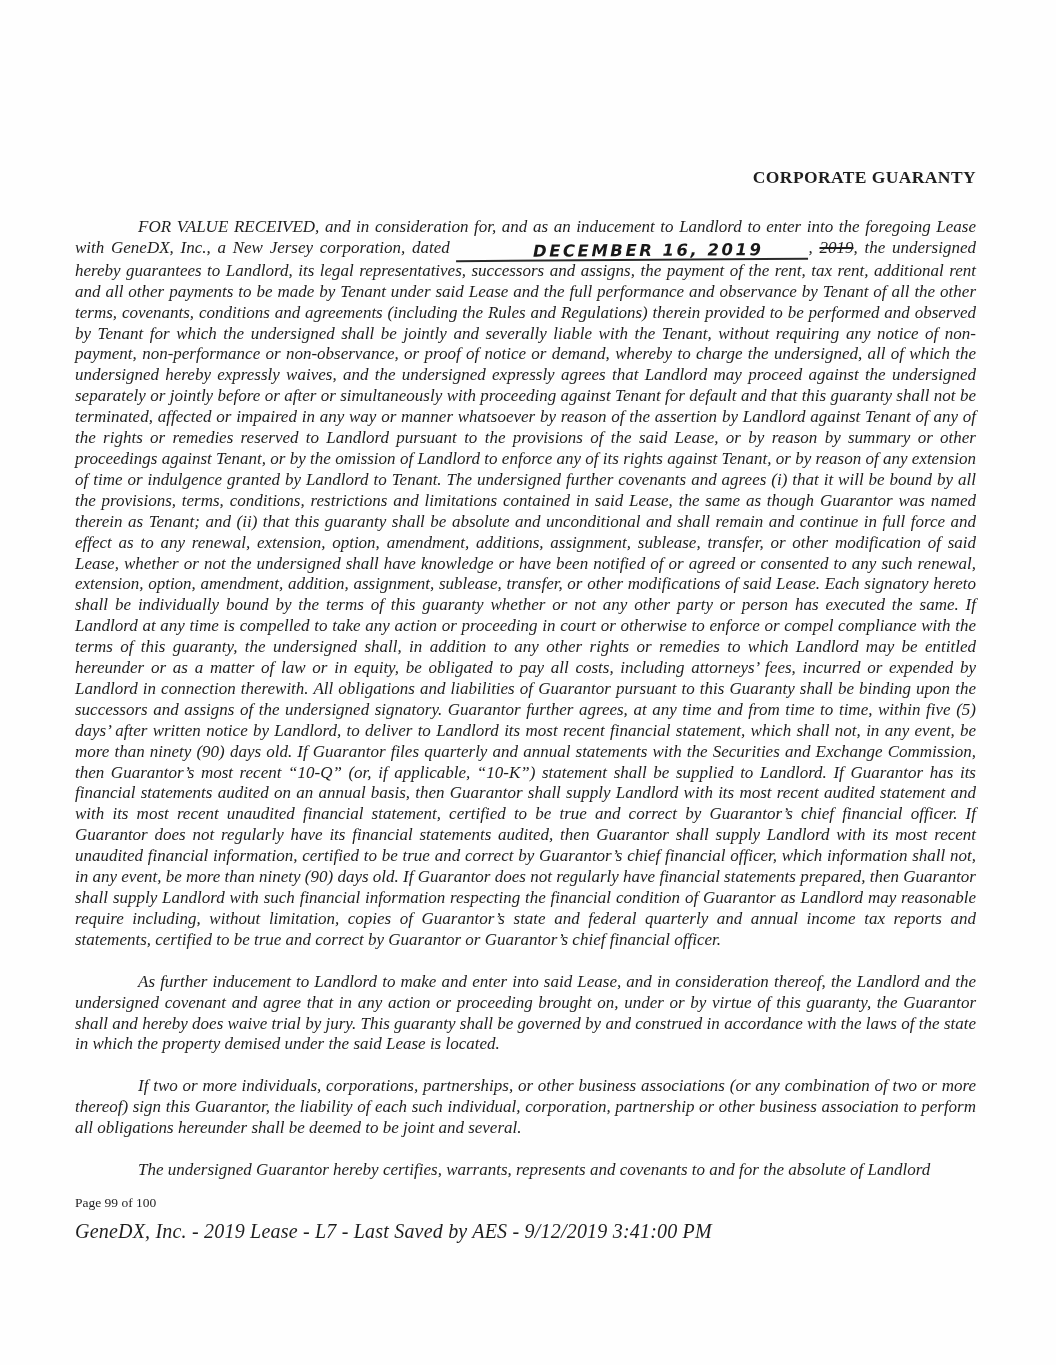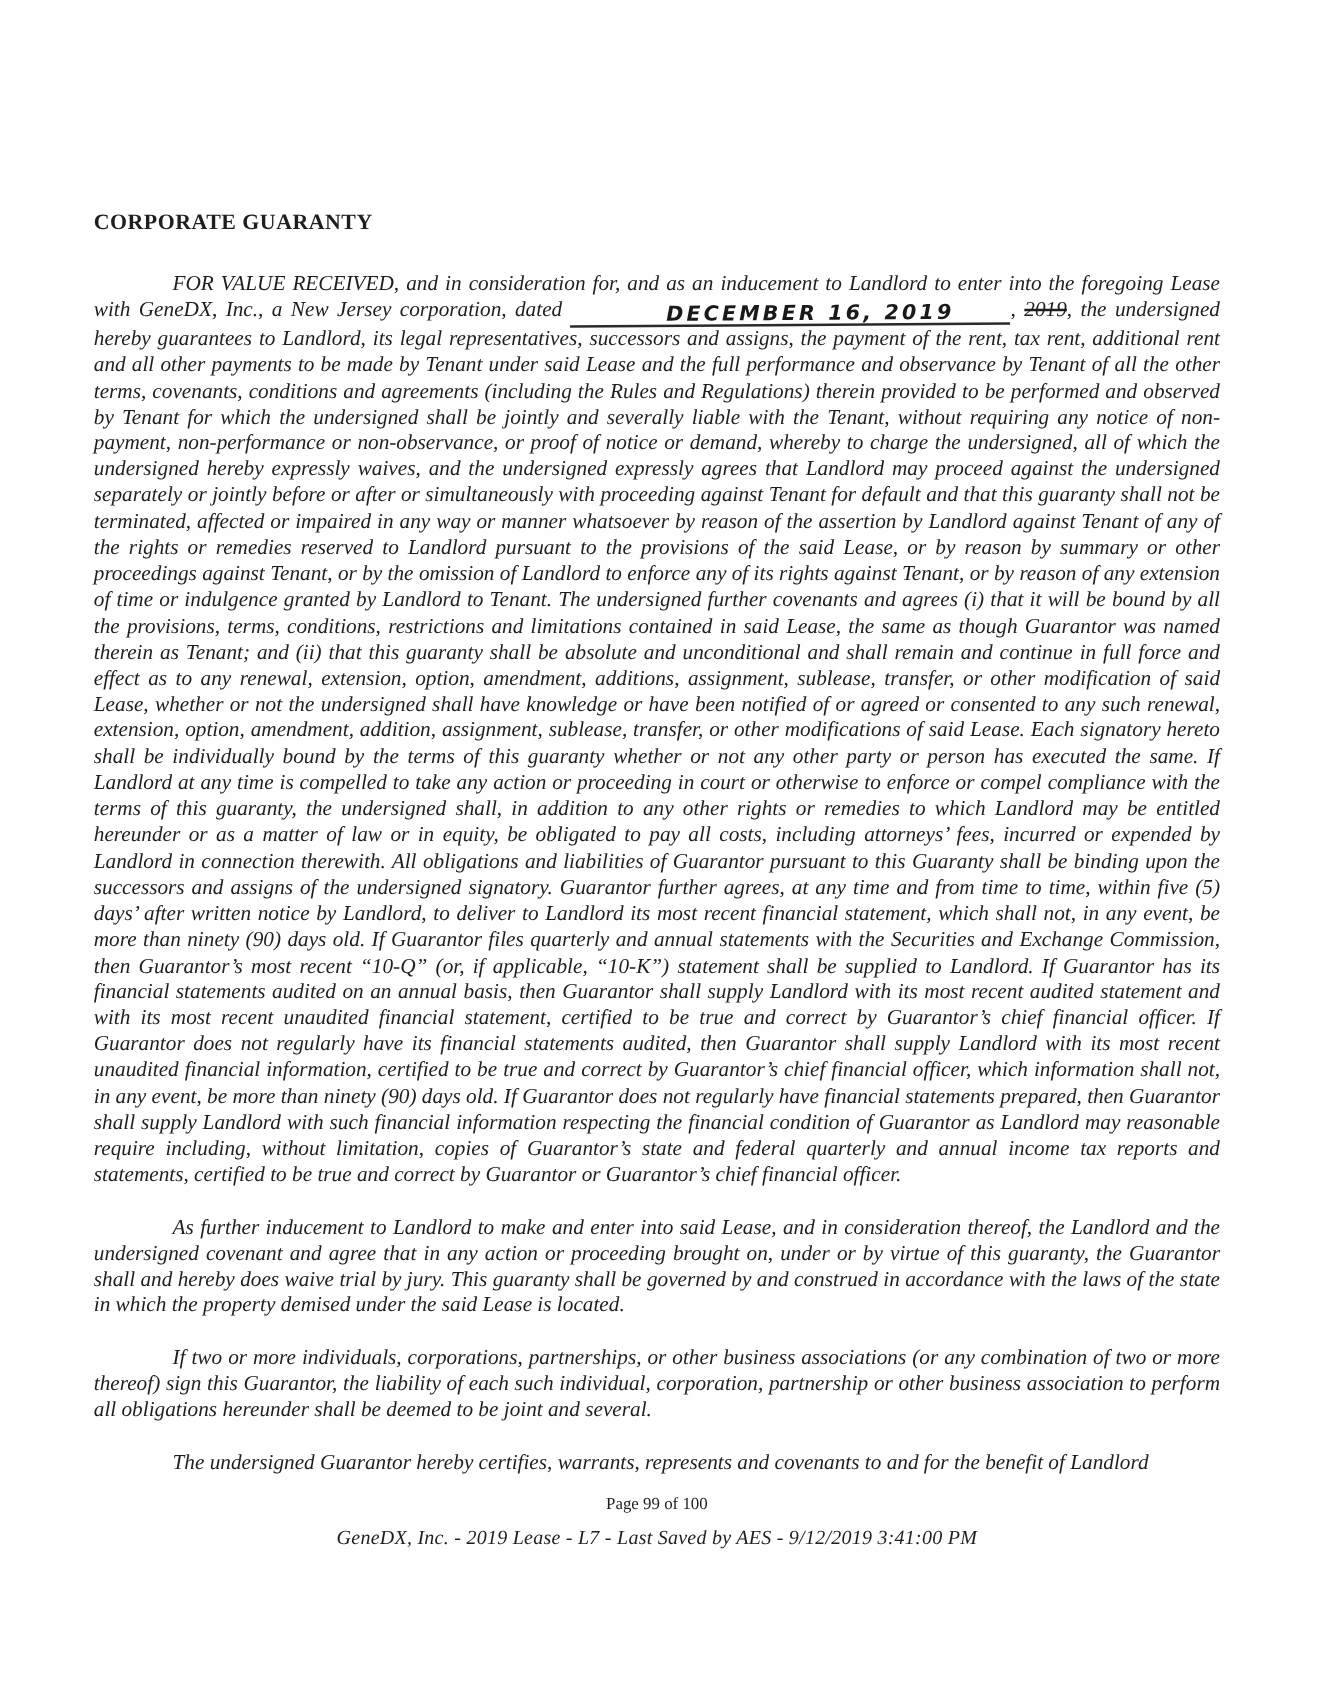--- a/index.html
+++ b/index.html
@@ -14,21 +14,21 @@
     box-sizing: border-box;
     background: #fefefe;
     color: #1e1e1e;
     font-family: "Liberation Serif", "DejaVu Serif", serif;
     font-size: 17px;
     line-height: 20.9px;
     padding: 167px 80px 0 75px;
     overflow: hidden;
   }
   .doc-title {
-    text-align: left;
+    text-align: right;
     font-weight: bold;
     font-size: 17.5px;
     letter-spacing: 0.4px;
     margin: 0 0 29px 0;
   }
   p.doc-para {
     margin: 0 0 21px 0;
     text-align: justify;
     text-indent: 63px;
     font-style: italic;
@@ -52,44 +52,42 @@
     white-space: nowrap;
     overflow: visible;
     transform: rotate(-0.4deg);
     color: #191919;
   }
   .struck {
     text-decoration: line-through;
     text-decoration-thickness: 1.5px;
   }
   .footer-page {
-    text-align: center;
     font-size: 13.5px;
     margin-top: 12px;
   }
   .footer-fileinfo {
     font-style: italic;
-    font-size: 16px;
+    font-size: 20px;
     margin-top: 7px;
     letter-spacing: 0.2px;
-    text-align: center;
   }
 </style>
 </head>
 <body>
 
 <div class="page">
 
   <h1 class="doc-title">CORPORATE GUARANTY</h1>
 
   <p class="doc-para"><span>FOR VALUE RECEIVED, and in consideration for, and as an inducement to Landlord to enter into the foregoing Lease with GeneDX, Inc., a New Jersey corporation, dated </span><span class="date-blank">DECEMBER 16, 2019</span><span>, </span><span class="struck">2019</span><span>, the undersigned hereby guarantees to Landlord, its legal representatives, successors and assigns, the payment of the rent, tax rent, additional rent and all other payments to be made by Tenant under said Lease and the full performance and observance by Tenant of all the other terms, covenants, conditions and agreements (including the Rules and Regulations) therein provided to be performed and observed by Tenant for which the undersigned shall be jointly and severally liable with the Tenant, without requiring any notice of non-payment, non-performance or non-observance, or proof of notice or demand, whereby to charge the undersigned, all of which the undersigned hereby expressly waives, and the undersigned expressly agrees that Landlord may proceed against the undersigned separately or jointly before or after or simultaneously with proceeding against Tenant for default and that this guaranty shall not be terminated, affected or impaired in any way or manner whatsoever by reason of the assertion by Landlord against Tenant of any of the rights or remedies reserved to Landlord pursuant to the provisions of the said Lease, or by reason by summary or other proceedings against Tenant, or by the omission of Landlord to enforce any of its rights against Tenant, or by reason of any extension of time or indulgence granted by Landlord to Tenant.  The undersigned further covenants and agrees (i) that it will be bound by all the provisions, terms, conditions, restrictions and limitations contained in said Lease, the same as though Guarantor was named therein as Tenant; and (ii) that this guaranty shall be absolute and unconditional and shall remain and continue in full force and effect as to any renewal, extension, option, amendment, additions, assignment, sublease, transfer, or other modification of said Lease, whether or not the undersigned shall have knowledge or have been notified of or agreed or consented to any such renewal, extension, option, amendment, addition, assignment, sublease, transfer, or other modifications of said Lease.  Each signatory hereto shall be individually bound by the terms of this guaranty whether or not any other party or person has executed the same.  If Landlord at any time is compelled to take any action or proceeding in court or otherwise to enforce or compel compliance with the terms of this guaranty, the undersigned shall, in addition to any other rights or remedies to which Landlord may be entitled hereunder or as a matter of law or in equity, be obligated to pay all costs, including attorneys’ fees, incurred or expended by Landlord in connection therewith.  All obligations and liabilities of Guarantor pursuant to this Guaranty shall be binding upon the successors and assigns of the undersigned signatory.  Guarantor further agrees, at any time and from time to time, within five (5) days’ after written notice by Landlord, to deliver to Landlord its most recent financial statement, which shall not, in any event, be more than ninety (90) days old.  If Guarantor files quarterly and annual statements with the Securities and Exchange Commission, then Guarantor’s most recent “10-Q” (or, if applicable, “10-K”) statement shall be supplied to Landlord.  If Guarantor has its financial statements audited on an annual basis, then Guarantor shall supply Landlord with its most recent audited statement and with its most recent unaudited financial statement, certified to be true and correct by Guarantor’s chief financial officer.  If Guarantor does not regularly have its financial statements audited, then Guarantor shall supply Landlord with its most recent unaudited financial information, certified to be true and correct by Guarantor’s chief financial officer, which information shall not, in any event, be more than ninety (90) days old.  If Guarantor does not regularly have financial statements prepared, then Guarantor shall supply Landlord with such financial information respecting the financial condition of Guarantor as Landlord may reasonable require including, without limitation, copies of Guarantor’s state and federal quarterly and annual income tax reports and statements, certified to be true and correct by Guarantor or Guarantor’s chief financial officer.</span></p>
 
   <p class="doc-para">As further inducement to Landlord to make and enter into said Lease, and in consideration thereof, the Landlord and the undersigned covenant and agree that in any action or proceeding brought on, under or by virtue of this guaranty, the Guarantor shall and hereby does waive trial by jury.  This guaranty shall be governed by and construed in accordance with the laws of the state in which the property demised under the said Lease is located.</p>
 
   <p class="doc-para">If two or more individuals, corporations, partnerships, or other business associations (or any combination of two or more thereof) sign this Guarantor, the liability of each such individual, corporation, partnership or other business association to perform all obligations hereunder shall be deemed to be joint and several.</p>
 
-  <p class="doc-para">The undersigned Guarantor hereby certifies, warrants, represents and covenants to and for the benefit of Landlord</p>
+  <p class="doc-para">The undersigned Guarantor hereby certifies, warrants, represents and covenants to and for the absolute of Landlord</p>
 
   <div class="footer-page">Page 99 of 100</div>
 
   <div class="footer-fileinfo">GeneDX, Inc. - 2019 Lease - L7 - Last Saved by AES - 9/12/2019 3:41:00 PM</div>
 
 </div>
 
 </body></html>

